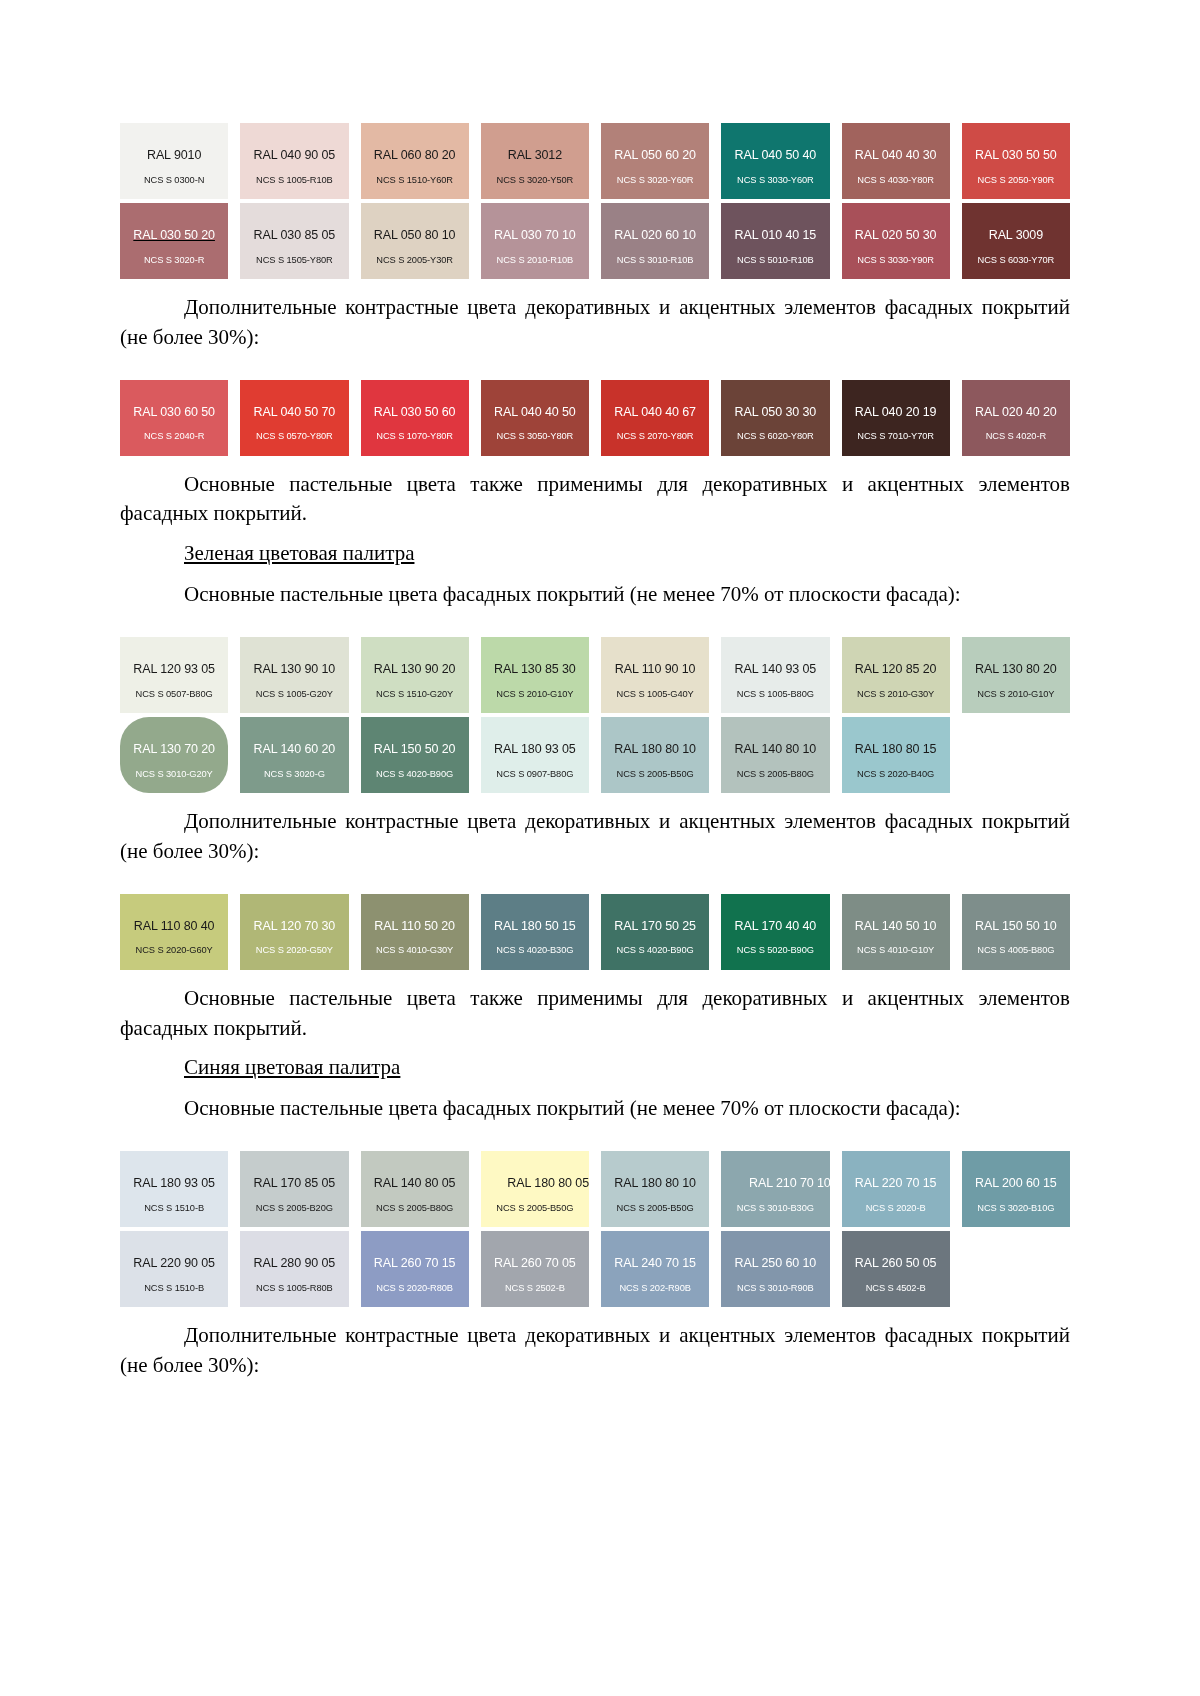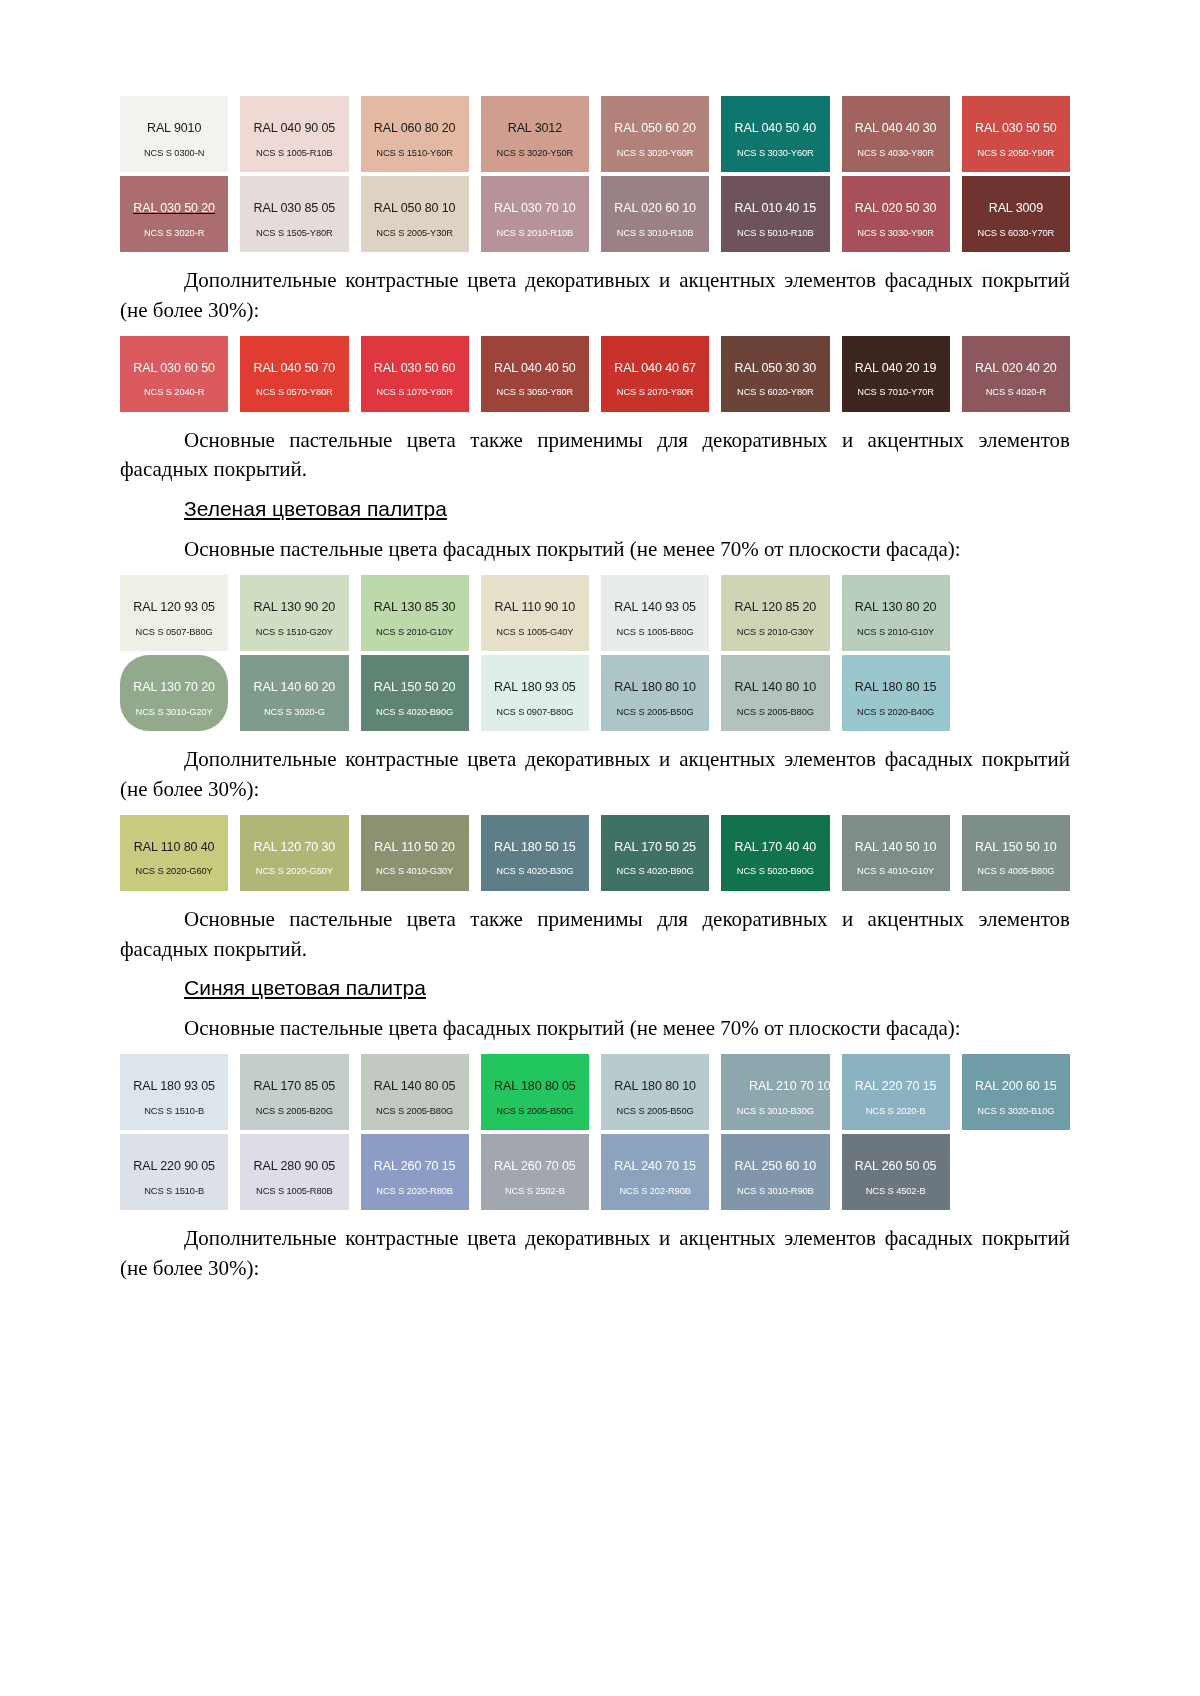--- a/index.html
+++ b/index.html
@@ -58,35 +58,35 @@
     white-space: nowrap;
     position: absolute;
     bottom: 14px;
     left: 0;
     right: 0;
     text-align: center;
   }
   .swatch.dark .ral, .swatch.dark .ncs { color: #ffffff; }
   .swatch.light .ral, .swatch.light .ncs { color: #1a1a1a; }
 
-  .grid-block { margin-bottom: 6px; }
+  .grid-block { margin-bottom: 6px; margin-top: 27px; }
 
   
   p.para {
     font-family: "Liberation Serif", serif;
     font-size: 21px;
     line-height: 1.42;
     text-align: justify;
     text-justify: inter-word;
     margin: 14px 0 10px 0;
     text-indent: 64px;
     hyphens: none;
   }
   h3.palette-head {
-    font-family: Liberation Sans, sans-serif;
+    font-family: Liberation Serif, serif;
     font-size: 21px;
     font-weight: normal;
     text-decoration: underline;
     text-indent: 64px;
     margin: 12px 0 8px 0;
     text-align: left;
   }
 </style>
 </head>
 <body>
@@ -209,20 +209,24 @@
     <h3 class="palette-head">Зеленая цветовая палитра</h3>
 
     <p class="para">Основные пастельные цвета фасадных покрытий (не менее 70% от плоскости фасада):</p>
 
     <div class="grid-block">
       <div class="swatch-row">
           <div class="swatch light" style="background: rgb(238, 240, 231);">
             <div class="ral">RAL 120 93 05</div>
             <div class="ncs">NCS S 0507-B80G</div>
           </div>
+          <div class="swatch light" style="background: rgb(223, 226, 212);">
+            <div class="ral">RAL 130 90 10</div>
+            <div class="ncs">NCS S 1005-G20Y</div>
+          </div>
           <div class="swatch light" style="background: rgb(207, 222, 194);">
             <div class="ral">RAL 130 90 20</div>
             <div class="ncs">NCS S 1510-G20Y</div>
           </div>
           <div class="swatch light" style="background: rgb(188, 217, 169);">
             <div class="ral">RAL 130 85 30</div>
             <div class="ncs">NCS S 2010-G10Y</div>
           </div>
           <div class="swatch light" style="background: rgb(230, 224, 203);">
             <div class="ral">RAL 110 90 10</div>
@@ -325,21 +329,21 @@
             <div class="ncs">NCS S 1510-B</div>
           </div>
           <div class="swatch light" style="background: rgb(197, 204, 204);">
             <div class="ral">RAL 170 85 05</div>
             <div class="ncs">NCS S 2005-B20G</div>
           </div>
           <div class="swatch light" style="background: rgb(194, 201, 192);">
             <div class="ral">RAL 140 80 05</div>
             <div class="ncs">NCS S 2005-B80G</div>
           </div>
-          <div class="swatch light" style="background: #22c55e;">
+          <div class="swatch light" style="background: #fef9c3; align-items: flex-end;">
             <div class="ral">RAL 180 80 05</div>
             <div class="ncs">NCS S 2005-B50G</div>
           </div>
           <div class="swatch light" style="background: rgb(183, 203, 205);">
             <div class="ral">RAL 180 80 10</div>
             <div class="ncs">NCS S 2005-B50G</div>
           </div>
           <div class="swatch dark" style="background: rgb(140, 167, 174); padding-left: 29px;">
             <div class="ral">RAL 210 70 10</div>
             <div class="ncs">NCS S 3010-B30G</div>

